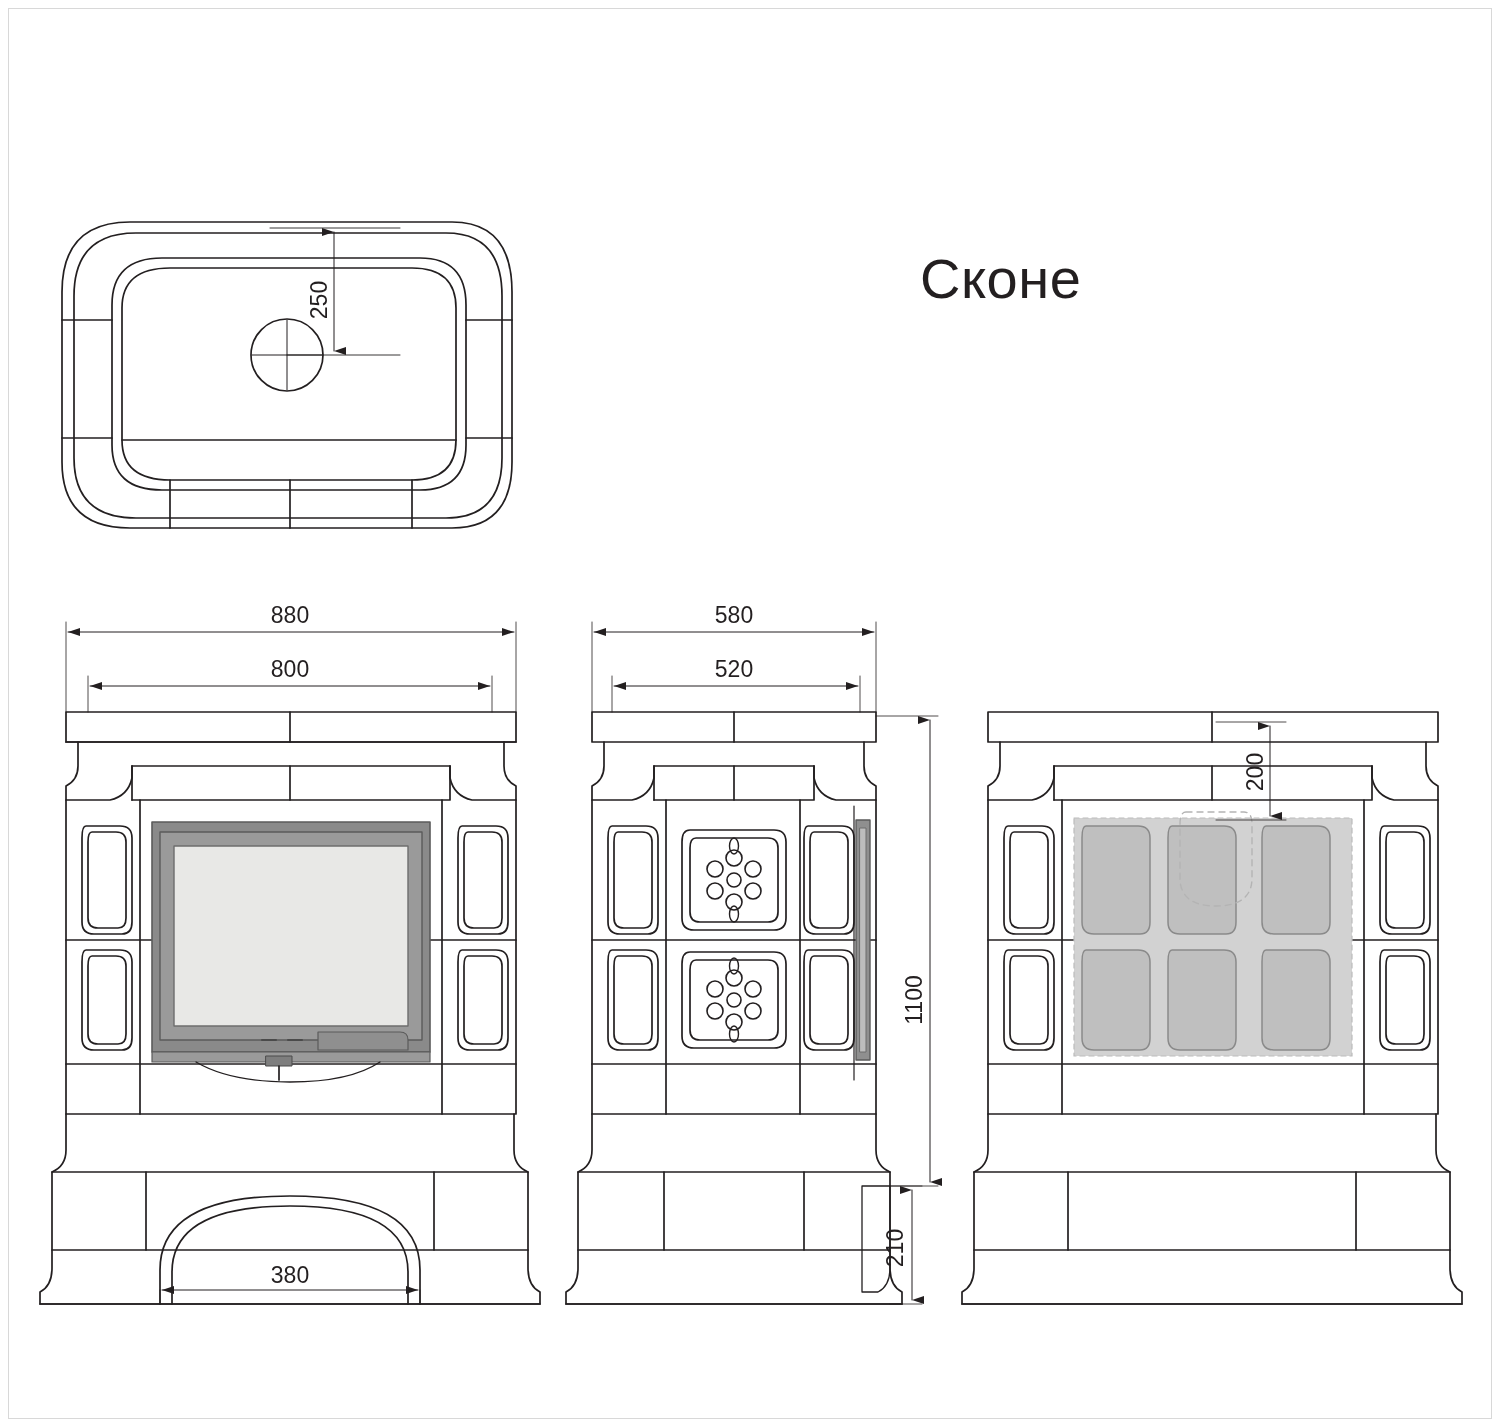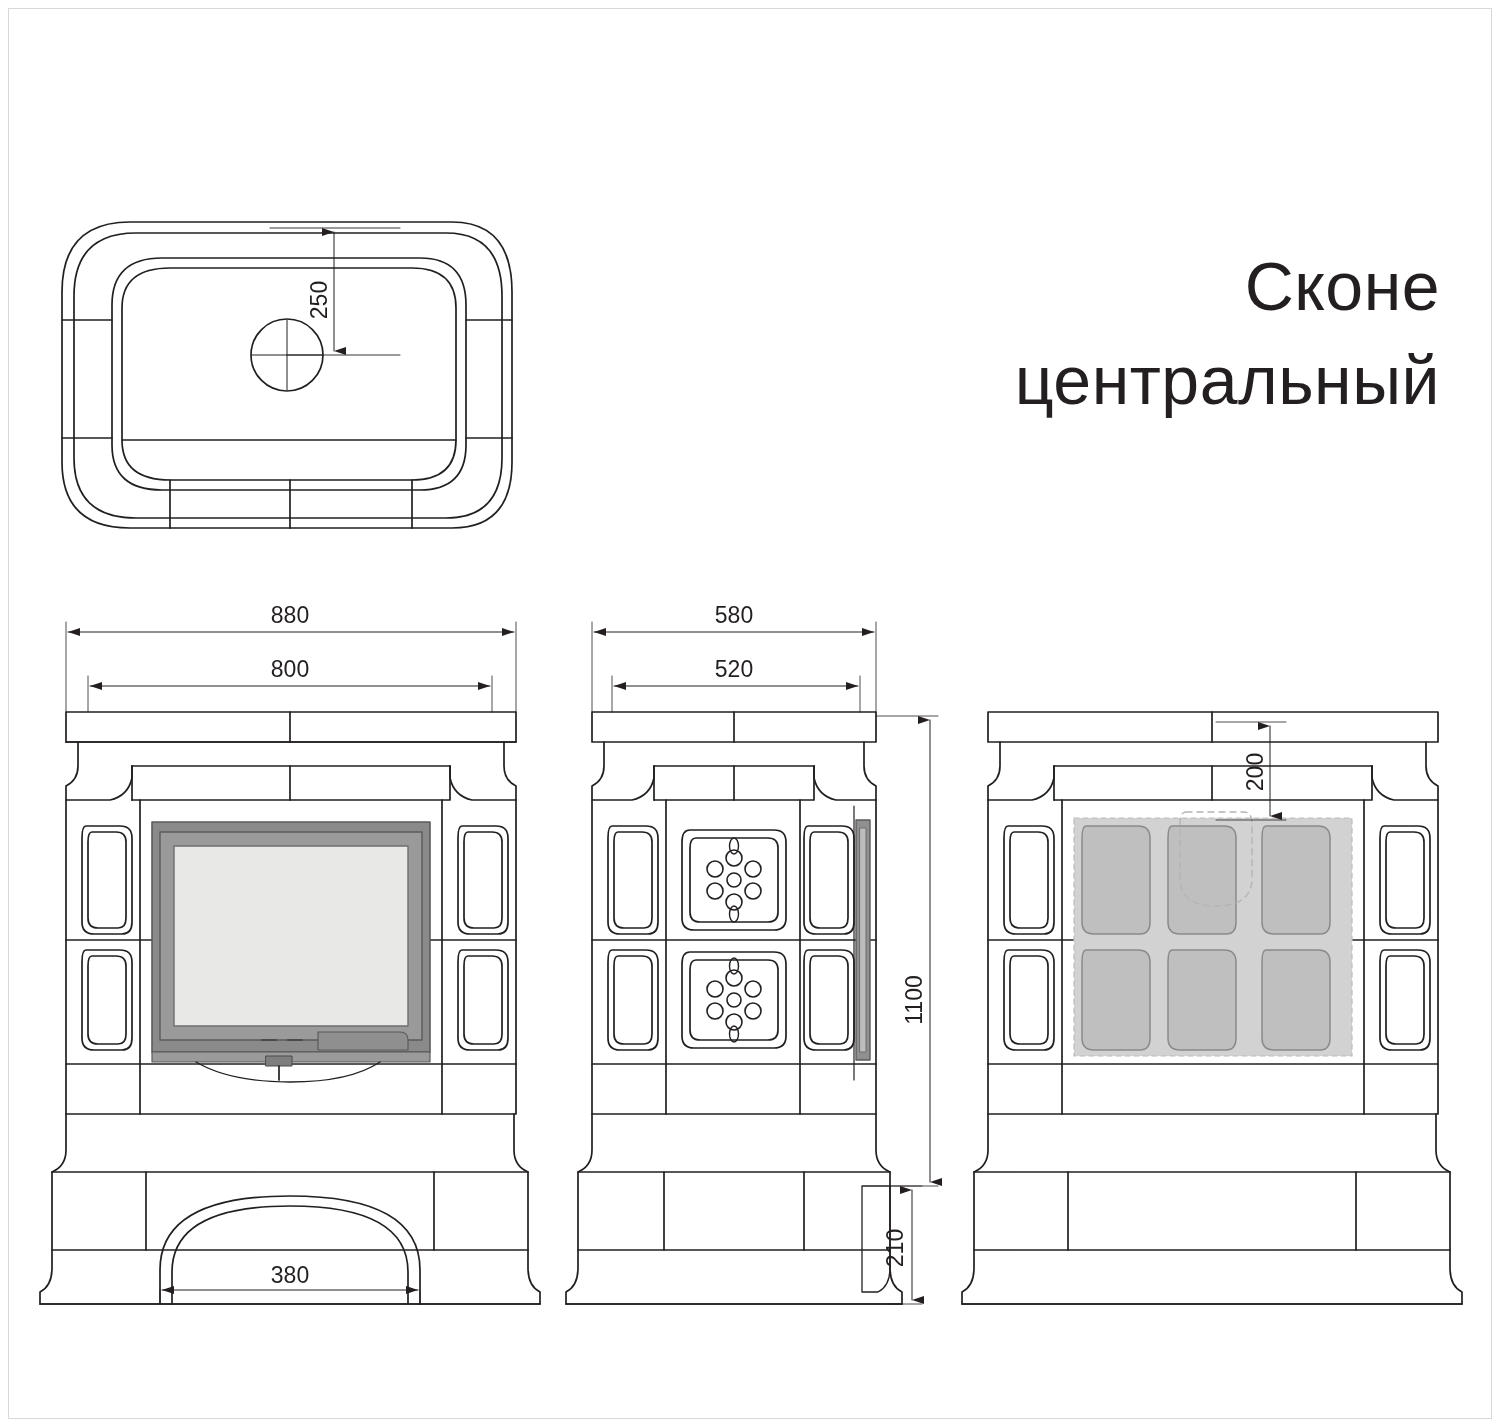--- a/index.html
+++ b/index.html
@@ -15,22 +15,22 @@
     left:8px;top:8px;
     width:1484px;height:1411px;
     border:1px solid #d8d8d8;
     box-sizing:border-box;
   }
   .title{
     position:absolute;
     right:60px;
     top:240px;
     width:520px;
-    text-align:right;
-    font-size:68px;
+    text-align:left;
+    font-size:56px;
     line-height:1.38;
     color:#231f20;
     letter-spacing:0.5px;
   }
   svg{position:absolute;left:0;top:0;}
   .dimtext{
     font-family:"Liberation Sans", sans-serif;
     font-size:23px;
     fill:#231f20;
     font-weight:400;
@@ -38,21 +38,20 @@
 </style>
 </head>
 <body>
 
 <div id="sheet">
 
   <div id="frame"></div>
 
   <div class="title">
     <div>Сконе</div>
-    <div>центральный</div>
   </div>
 
   <svg width="1500" height="1427" viewBox="0 0 1500 1427">
     <defs>
       <marker id="arrL" markerWidth="12" markerHeight="8" refX="0" refY="4" orient="auto">
         <path d="M12,0 L0,4 L12,8 Z" fill="#231f20"></path>
       </marker>
       <marker id="arrR" markerWidth="12" markerHeight="8" refX="12" refY="4" orient="auto">
         <path d="M0,0 L12,4 L0,8 Z" fill="#231f20"></path>
       </marker>

